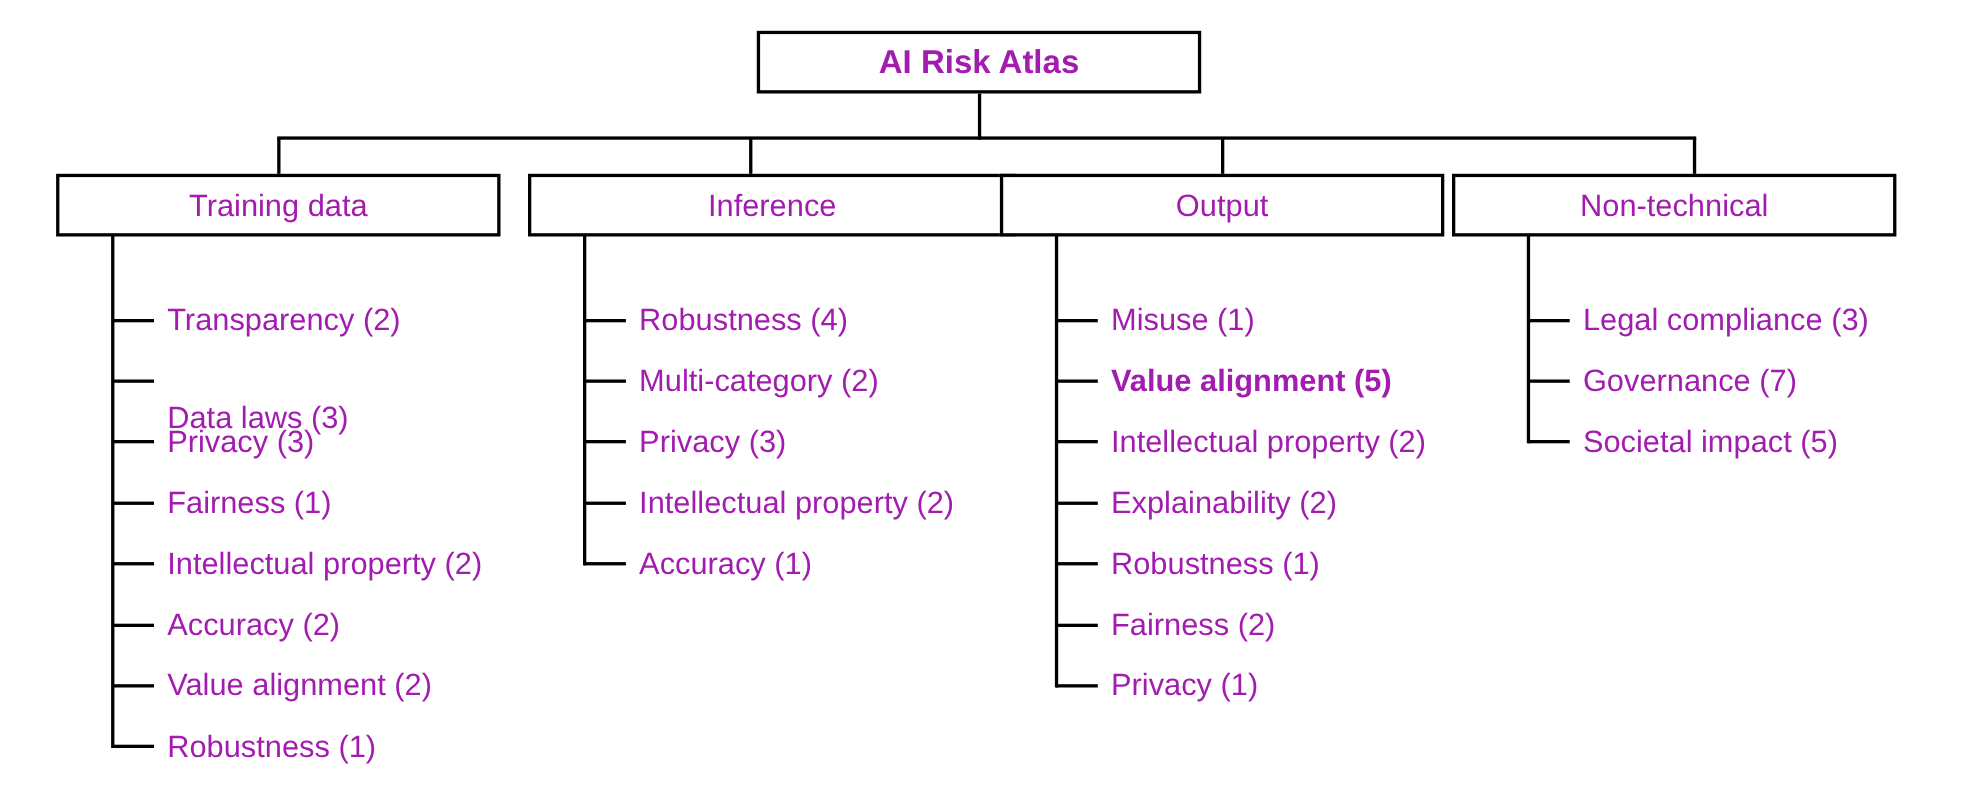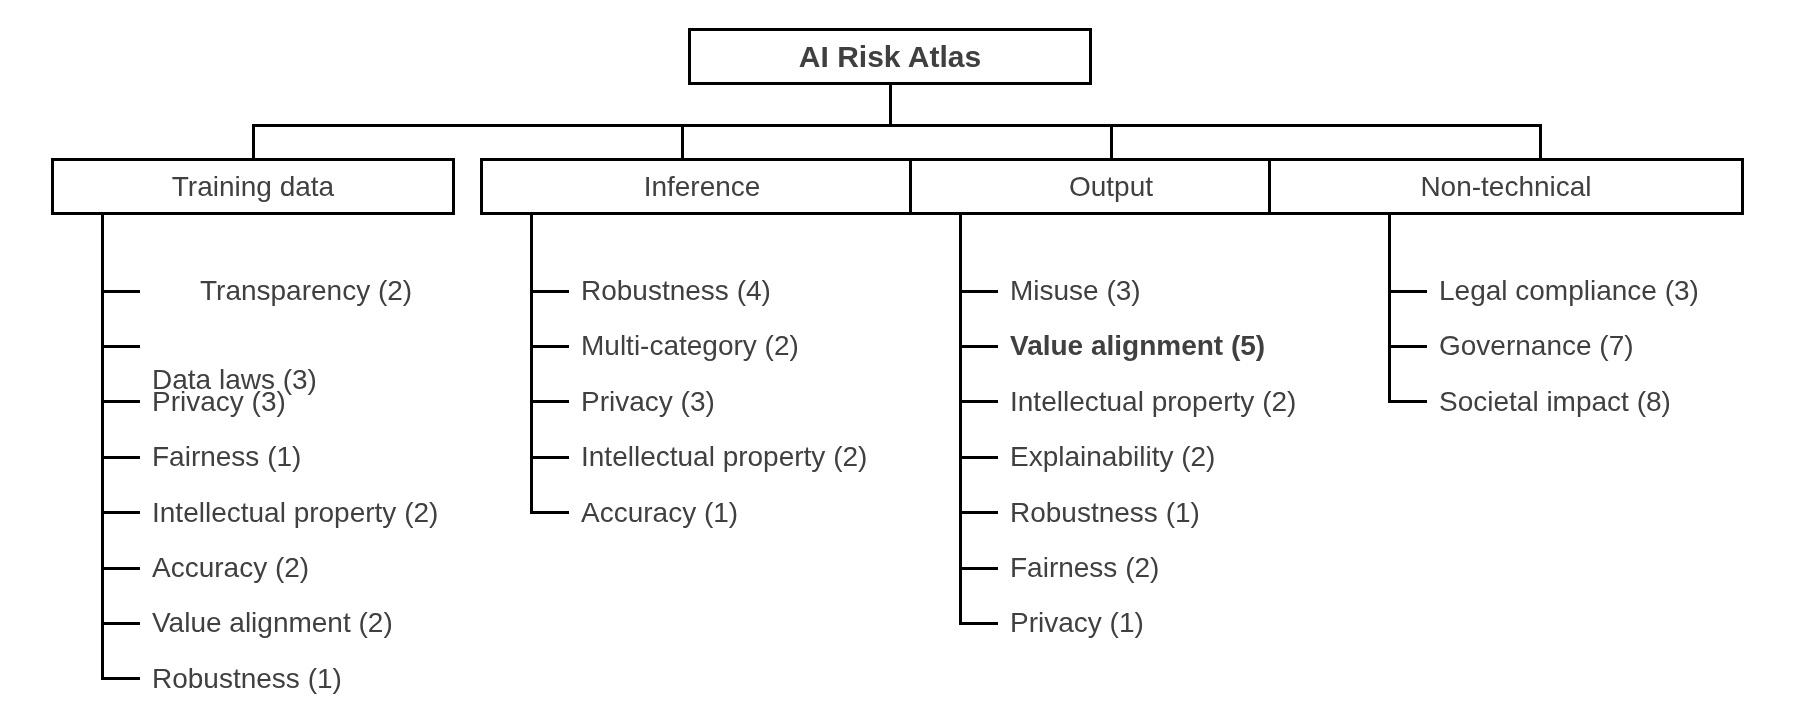--- a/index.html
+++ b/index.html
@@ -6,21 +6,21 @@
     margin: 0;
     padding: 0;
     background: #ffffff;
   }
   #canvas {
     position: relative;
     width: 1806px;
     height: 722px;
     background: #ffffff;
     font-family: "Liberation Sans", sans-serif;
-    color: #404040;
+    color: #a21caf;
     overflow: hidden;
     border-radius: 32px;
   }
   .cline {
     position: absolute;
     background: #000000;
   }
   .node {
     position: absolute;
     box-sizing: border-box;
@@ -48,21 +48,21 @@
 <body>
 
 <div id="canvas">
     <div class="node root" style="left: 688px; top: 28px; width: 404px; height: 57px;">AI Risk Atlas</div>
     <div class="cline" style="left: 888.5px; top: 85px; width: 3px; height: 41.5px; background: rgb(0, 0, 0);"></div>
     <div class="cline" style="left: 251.5px; top: 123.5px; width: 1290px; height: 3px; background: rgb(0, 0, 0);"></div>
     <div class="cline" style="left: 251.5px; top: 125px; width: 3px; height: 35px; background: rgb(0, 0, 0);"></div>
     <div class="node branch" style="left: 51px; top: 158px; width: 404px; height: 57px;">Training data</div>
     <div class="cline" style="left: 100.5px; top: 213px; width: 3px; height: 467.3px; background: rgb(0, 0, 0);"></div>
     <div class="cline" style="left: 102px; top: 289.5px; width: 38px; height: 3px; background: rgb(0, 0, 0);"></div>
-    <div class="leaf" style="left: 152px; top: 271px; margin-left: 48px;">Transparency (2)</div>
+    <div class="leaf" style="left: 152px; top: 271px;">Transparency (2)</div>
     <div class="cline" style="left: 102px; top: 344.9px; width: 38px; height: 3px; background: rgb(0, 0, 0);"></div>
     <div class="leaf" style="left: 152px; top: 326.4px; margin-top: 34px;">Data laws (3)</div>
     <div class="cline" style="left: 102px; top: 400.3px; width: 38px; height: 3px; background: rgb(0, 0, 0);"></div>
     <div class="leaf" style="left: 152px; top: 381.8px;">Privacy (3)</div>
     <div class="cline" style="left: 102px; top: 455.7px; width: 38px; height: 3px; background: rgb(0, 0, 0);"></div>
     <div class="leaf" style="left: 152px; top: 437.2px;">Fairness (1)</div>
     <div class="cline" style="left: 102px; top: 511.1px; width: 38px; height: 3px; background: rgb(0, 0, 0);"></div>
     <div class="leaf" style="left: 152px; top: 492.6px;">Intellectual property (2)</div>
     <div class="cline" style="left: 102px; top: 566.5px; width: 38px; height: 3px; background: rgb(0, 0, 0);"></div>
     <div class="leaf" style="left: 152px; top: 548px;">Accuracy (2)</div>
@@ -80,35 +80,35 @@
     <div class="cline" style="left: 531px; top: 400.3px; width: 38px; height: 3px; background: rgb(0, 0, 0);"></div>
     <div class="leaf" style="left: 581px; top: 381.8px;">Privacy (3)</div>
     <div class="cline" style="left: 531px; top: 455.7px; width: 38px; height: 3px; background: rgb(0, 0, 0);"></div>
     <div class="leaf" style="left: 581px; top: 437.2px;">Intellectual property (2)</div>
     <div class="cline" style="left: 531px; top: 511.1px; width: 38px; height: 3px; background: rgb(0, 0, 0);"></div>
     <div class="leaf" style="left: 581px; top: 492.6px;">Accuracy (1)</div>
     <div class="cline" style="left: 1109.5px; top: 125px; width: 3px; height: 35px; background: rgb(0, 0, 0);"></div>
     <div class="node branch" style="left: 909px; top: 158px; width: 404px; height: 57px;">Output</div>
     <div class="cline" style="left: 958.5px; top: 213px; width: 3px; height: 411.9px; background: rgb(0, 0, 0);"></div>
     <div class="cline" style="left: 960px; top: 289.5px; width: 38px; height: 3px; background: rgb(0, 0, 0);"></div>
-    <div class="leaf" style="left: 1010px; top: 271px;">Misuse (3)</div>
+    <div class="leaf" style="left: 1010px; top: 271px;">Misuse (1)</div>
     <div class="cline" style="left: 960px; top: 344.9px; width: 38px; height: 3px; background: rgb(0, 0, 0);"></div>
     <div class="leaf" style="left: 1010px; top: 326.4px; font-weight: bold;">Value alignment (5)</div>
     <div class="cline" style="left: 960px; top: 400.3px; width: 38px; height: 3px; background: rgb(0, 0, 0);"></div>
     <div class="leaf" style="left: 1010px; top: 381.8px;">Intellectual property (2)</div>
     <div class="cline" style="left: 960px; top: 455.7px; width: 38px; height: 3px; background: rgb(0, 0, 0);"></div>
     <div class="leaf" style="left: 1010px; top: 437.2px;">Explainability (2)</div>
     <div class="cline" style="left: 960px; top: 511.1px; width: 38px; height: 3px; background: rgb(0, 0, 0);"></div>
     <div class="leaf" style="left: 1010px; top: 492.6px;">Robustness (1)</div>
     <div class="cline" style="left: 960px; top: 566.5px; width: 38px; height: 3px; background: rgb(0, 0, 0);"></div>
     <div class="leaf" style="left: 1010px; top: 548px;">Fairness (2)</div>
     <div class="cline" style="left: 960px; top: 621.9px; width: 38px; height: 3px; background: rgb(0, 0, 0);"></div>
     <div class="leaf" style="left: 1010px; top: 603.4px;">Privacy (1)</div>
     <div class="cline" style="left: 1538.5px; top: 125px; width: 3px; height: 35px; background: rgb(0, 0, 0);"></div>
-    <div class="node branch" style="left: 1268px; top: 158px; width: 476px; height: 57px;">Non-technical</div>
+    <div class="node branch" style="left: 1320px; top: 158px; width: 404px; height: 57px;">Non-technical</div>
     <div class="cline" style="left: 1387.5px; top: 213px; width: 3px; height: 190.3px; background: rgb(0, 0, 0);"></div>
     <div class="cline" style="left: 1389px; top: 289.5px; width: 38px; height: 3px; background: rgb(0, 0, 0);"></div>
     <div class="leaf" style="left: 1439px; top: 271px;">Legal compliance (3)</div>
     <div class="cline" style="left: 1389px; top: 344.9px; width: 38px; height: 3px; background: rgb(0, 0, 0);"></div>
     <div class="leaf" style="left: 1439px; top: 326.4px;">Governance (7)</div>
     <div class="cline" style="left: 1389px; top: 400.3px; width: 38px; height: 3px; background: rgb(0, 0, 0);"></div>
-    <div class="leaf" style="left: 1439px; top: 381.8px;">Societal impact (8)</div>
+    <div class="leaf" style="left: 1439px; top: 381.8px;">Societal impact (5)</div>
   </div>
 
 </body></html>

